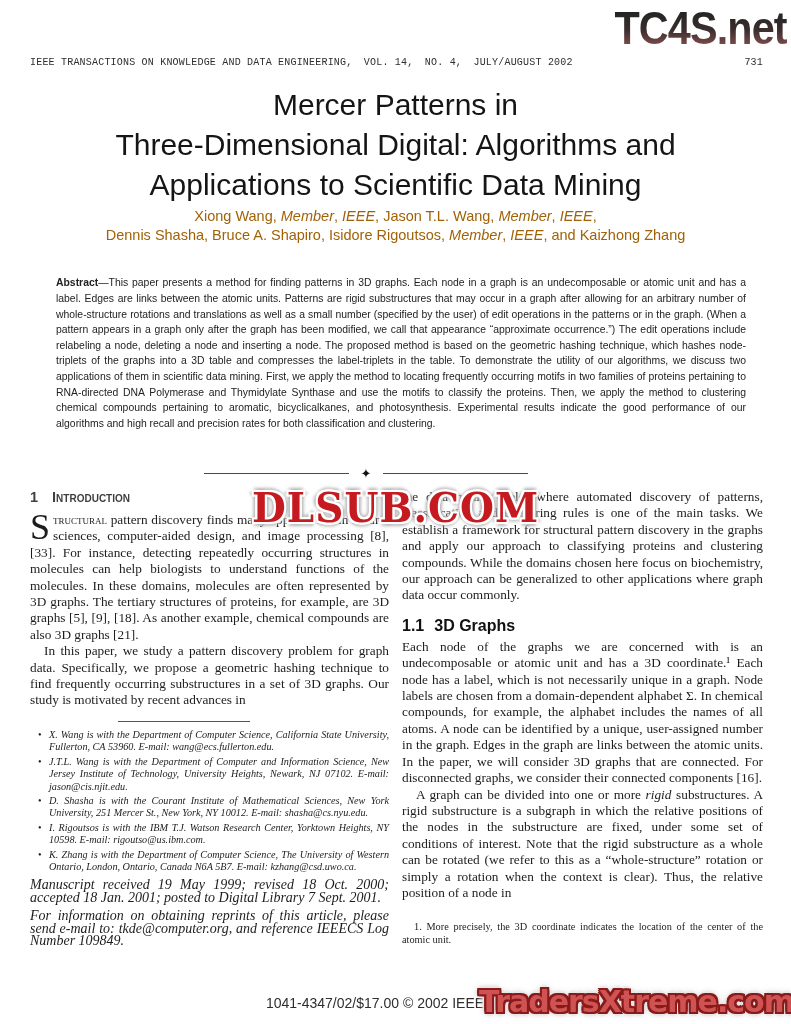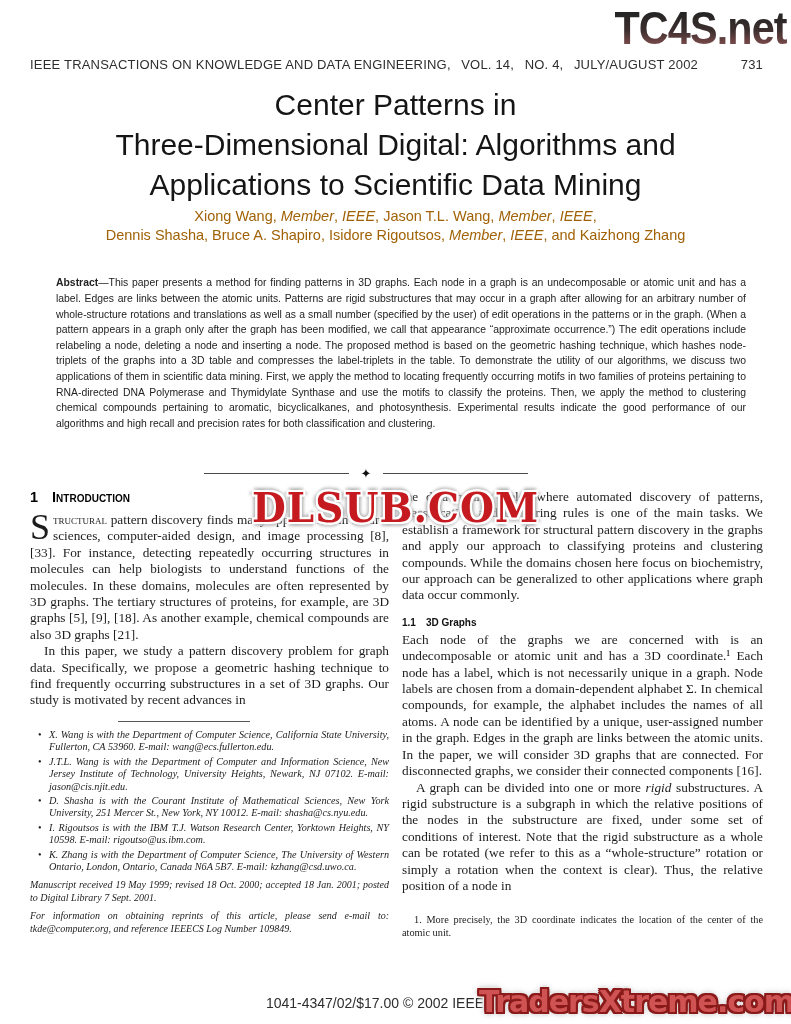--- a/index.html
+++ b/index.html
@@ -31,21 +31,21 @@
     text-shadow:
       -2px 0 0 #8a1a1a,2px 0 0 #8a1a1a,0 -2px 0 #8a1a1a,0 2px 0 #8a1a1a,
       -2px -2px 0 #8a1a1a,2px -2px 0 #8a1a1a,-2px 2px 0 #8a1a1a,2px 2px 0 #8a1a1a,
       -4px 0 2px #e6e6e6,4px 0 2px #e6e6e6,0 -4px 2px #e6e6e6,0 4px 2px #e6e6e6,
       0 0 9px #9a9a9a;
   }
   
   .header{
     position:absolute;top:57px;left:30px;width:733px;
     display:flex;justify-content:space-between;
-    font-family:Liberation Sans, sans-serif;font-size:13px;color:#2e2e2e;letter-spacing:.2px;
+    font-family:Liberation Mono, monospace;font-size:10px;color:#2e2e2e;letter-spacing:.2px;
   }
   
   .title{
     position:absolute;top:85px;left:0;width:100%;text-align:center;
     font-family:"Liberation Sans",sans-serif;font-size:30px;line-height:40px;color:#151515;
   }
   .authors{
     position:absolute;top:207px;left:0;width:100%;text-align:center;
     font-family:"Liberation Sans",sans-serif;font-size:14.5px;line-height:19px;color:#a16207;
   }
@@ -64,44 +64,44 @@
     display:flex;align-items:center;gap:12px;
   }
   .separator .line{flex:1;height:1px;background:#4a4a4a;}
   .separator .star{font-size:13px;color:#111;line-height:1;}
   
   .col{position:absolute;top:489px;}
   .col-left{left:30px;width:359px;}
   .col-right{left:402px;width:361px;}
   h2.section{
     margin:0 0 7px 0;font-family:"Liberation Sans",sans-serif;font-size:14.5px;
-    font-weight:bold;color:#000000;
+    font-weight:bold;color:#404040;
   }
   h2.section .sec-num{margin-right:14px;}
   h3.subsection{
-    margin:13px 0 4px 0;font-family:"Liberation Sans",sans-serif;font-size:10px;
+    margin:13px 0 4px 0;font-family:"Liberation Sans",sans-serif;font-size:16px;
     font-weight:bold;color:#111;
   }
   h3.subsection .sec-num{margin-right:10px;}
   .sc{font-variant:small-caps;}
   .body-p{margin:0;font-size:13.3px;line-height:16.4px;text-align:justify;}
   .indent{text-indent:14px;}
   .dropcap{
     float:left;font-size:36px;line-height:27px;padding:2px 3px 0 0;color:#1c1c1c;
   }
   
   .footnote-rule{width:132px;height:1px;background:#555;margin:12px 0 7px 88px;}
   .affiliations{
     list-style:none;margin:0 0 0 8px;padding:0;
     font-style:italic;font-size:10.2px;line-height:12.4px;text-align:justify;
   }
   .affiliations li{position:relative;padding-left:11px;margin-bottom:2px;}
   .affiliations li::before{content:"\2022";position:absolute;left:0;top:0;font-style:normal;}
   .manuscript{
-    margin:6px 0 0 0;font-style:italic;font-size:10px;line-height:12.4px;text-align:justify;
+    margin:6px 0 0 0;font-style:italic;font-size:14px;line-height:12.4px;text-align:justify;
   }
   .right-footnote{
     margin:20px 0 0 0;font-size:10.3px;line-height:12.8px;text-align:justify;text-indent:12px;
   }
   
   .footer{
     position:absolute;top:995px;left:55px;width:640px;text-align:center;
     font-family:"Liberation Sans",sans-serif;font-size:14px;color:#2e2e2e;
   }
 </style>
@@ -111,21 +111,21 @@
 <div class="page">
 
   <div class="wm-tc4s">TC4S.net</div>
 
   <div class="header">
     <span>IEEE TRANSACTIONS ON KNOWLEDGE AND DATA ENGINEERING,  VOL. 14,  NO. 4,  JULY/AUGUST 2002</span>
     <span>731</span>
   </div>
 
   <div class="title">
-    <div>Center Patterns in</div>
+    <div>Mercer Patterns in</div>
     <div>Three-Dimensional Digital: Algorithms and</div>
     <div>Applications to Scientific Data Mining</div>
   </div>
 
   <div class="authors">
     <div>Xiong Wang, <i>Member</i>, <i>IEEE</i>, Jason T.L. Wang, <i>Member</i>, <i>IEEE</i>,</div>
     <div>Dennis Shasha, Bruce A. Shapiro, Isidore Rigoutsos, <i>Member</i>, <i>IEEE</i>, and Kaizhong Zhang</div>
   </div>
 
   <p class="abstract"><span class="lead-label">Abstract</span><span>—This paper presents a method for finding patterns in 3D graphs. Each node in a graph is an undecomposable or atomic unit and has a label. Edges are links between the atomic units. Patterns are rigid substructures that may occur in a graph after allowing for an arbitrary number of whole-structure rotations and translations as well as a small number (specified by the user) of edit operations in the patterns or in the graph. (When a pattern appears in a graph only after the graph has been modified, we call that appearance “approximate occurrence.”) The edit operations include relabeling a node, deleting a node and inserting a node. The proposed method is based on the geometric hashing technique, which hashes node-triplets of the graphs into a 3D table and compresses the label-triplets in the table. To demonstrate the utility of our algorithms, we discuss two applications of them in scientific data mining. First, we apply the method to locating frequently occurring motifs in two families of proteins pertaining to RNA-directed DNA Polymerase and Thymidylate Synthase and use the motifs to classify the proteins. Then, we apply the method to clustering chemical compounds pertaining to aromatic, bicyclicalkanes, and photosynthesis. Experimental results indicate the good performance of our algorithms and high recall and precision rates for both classification and clustering.</span></p>

